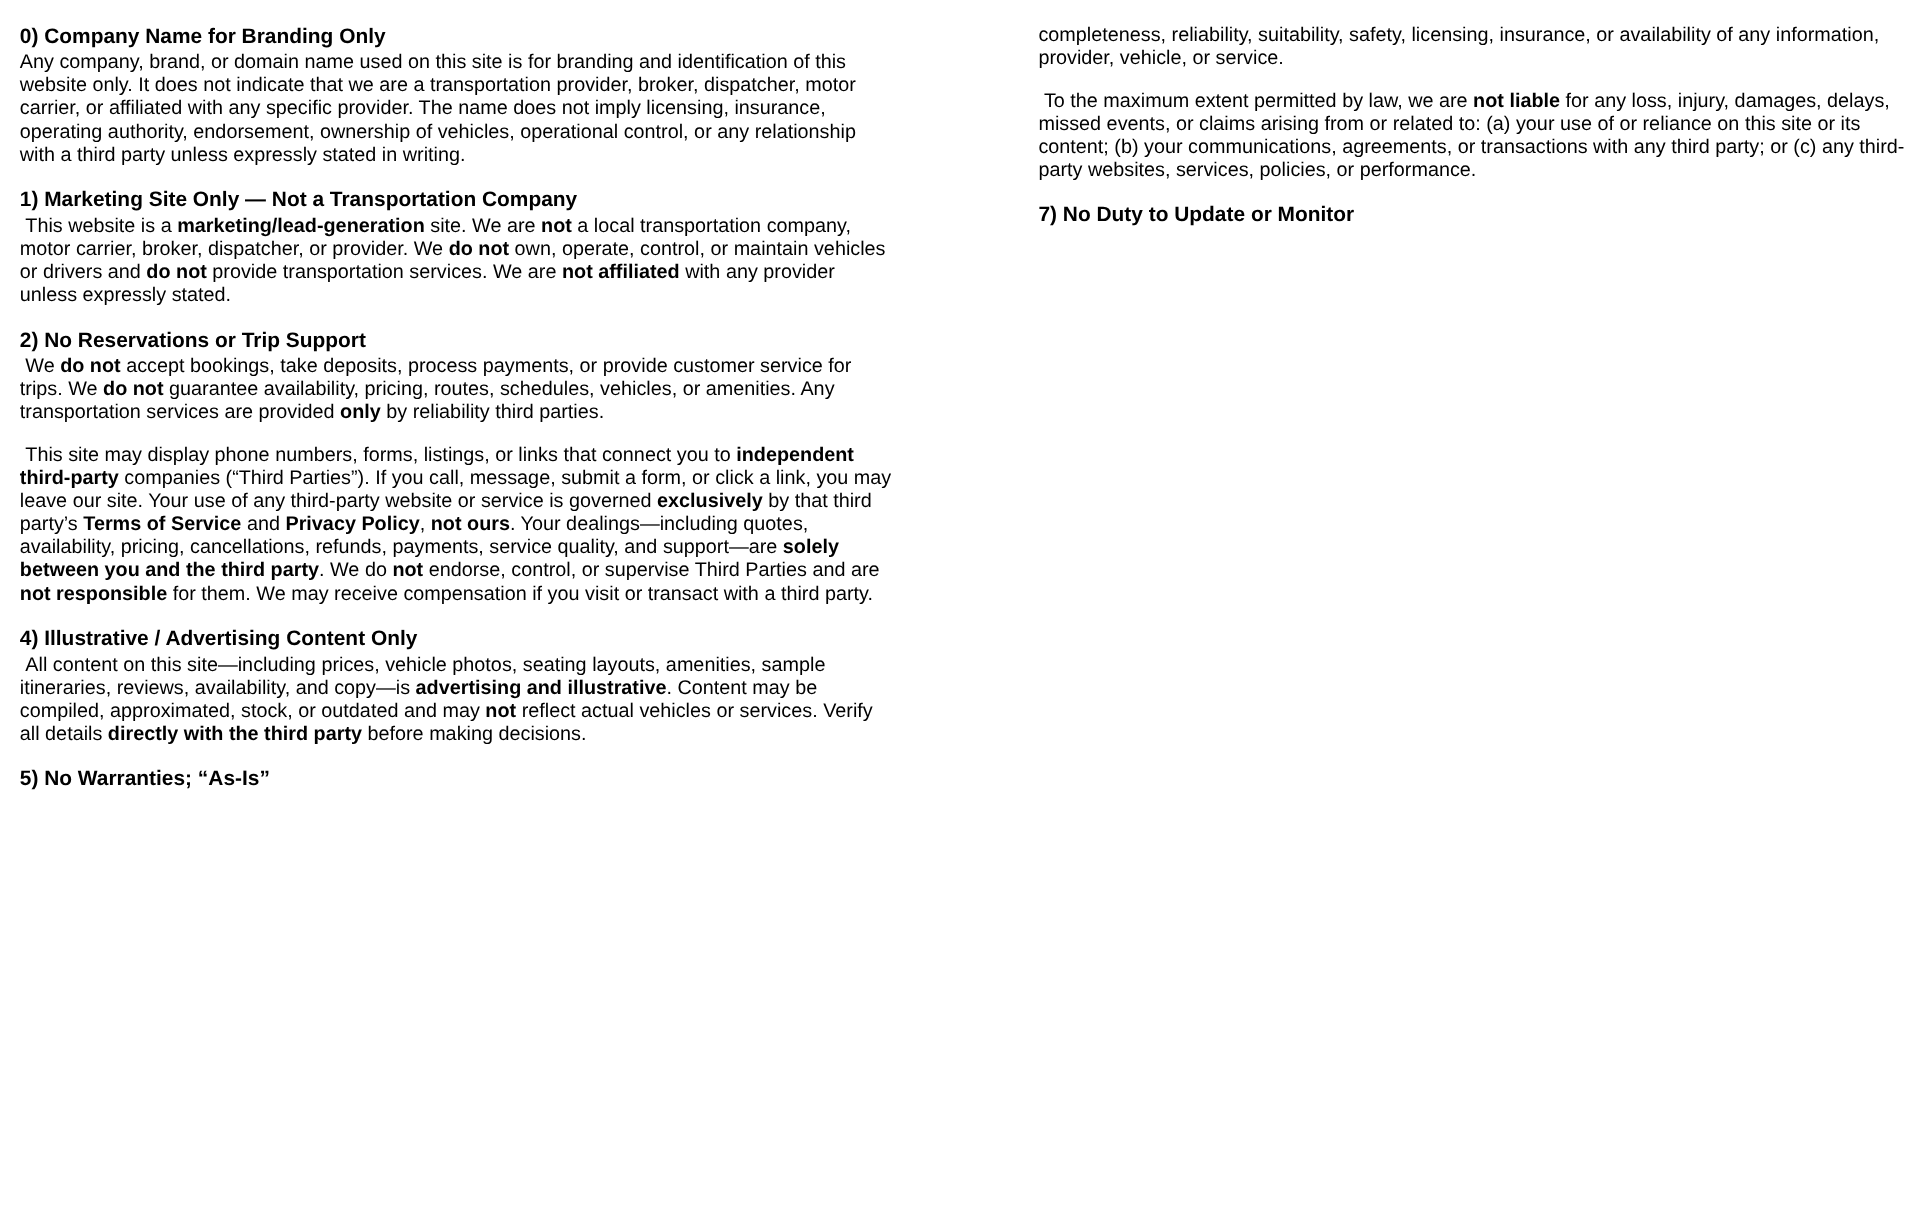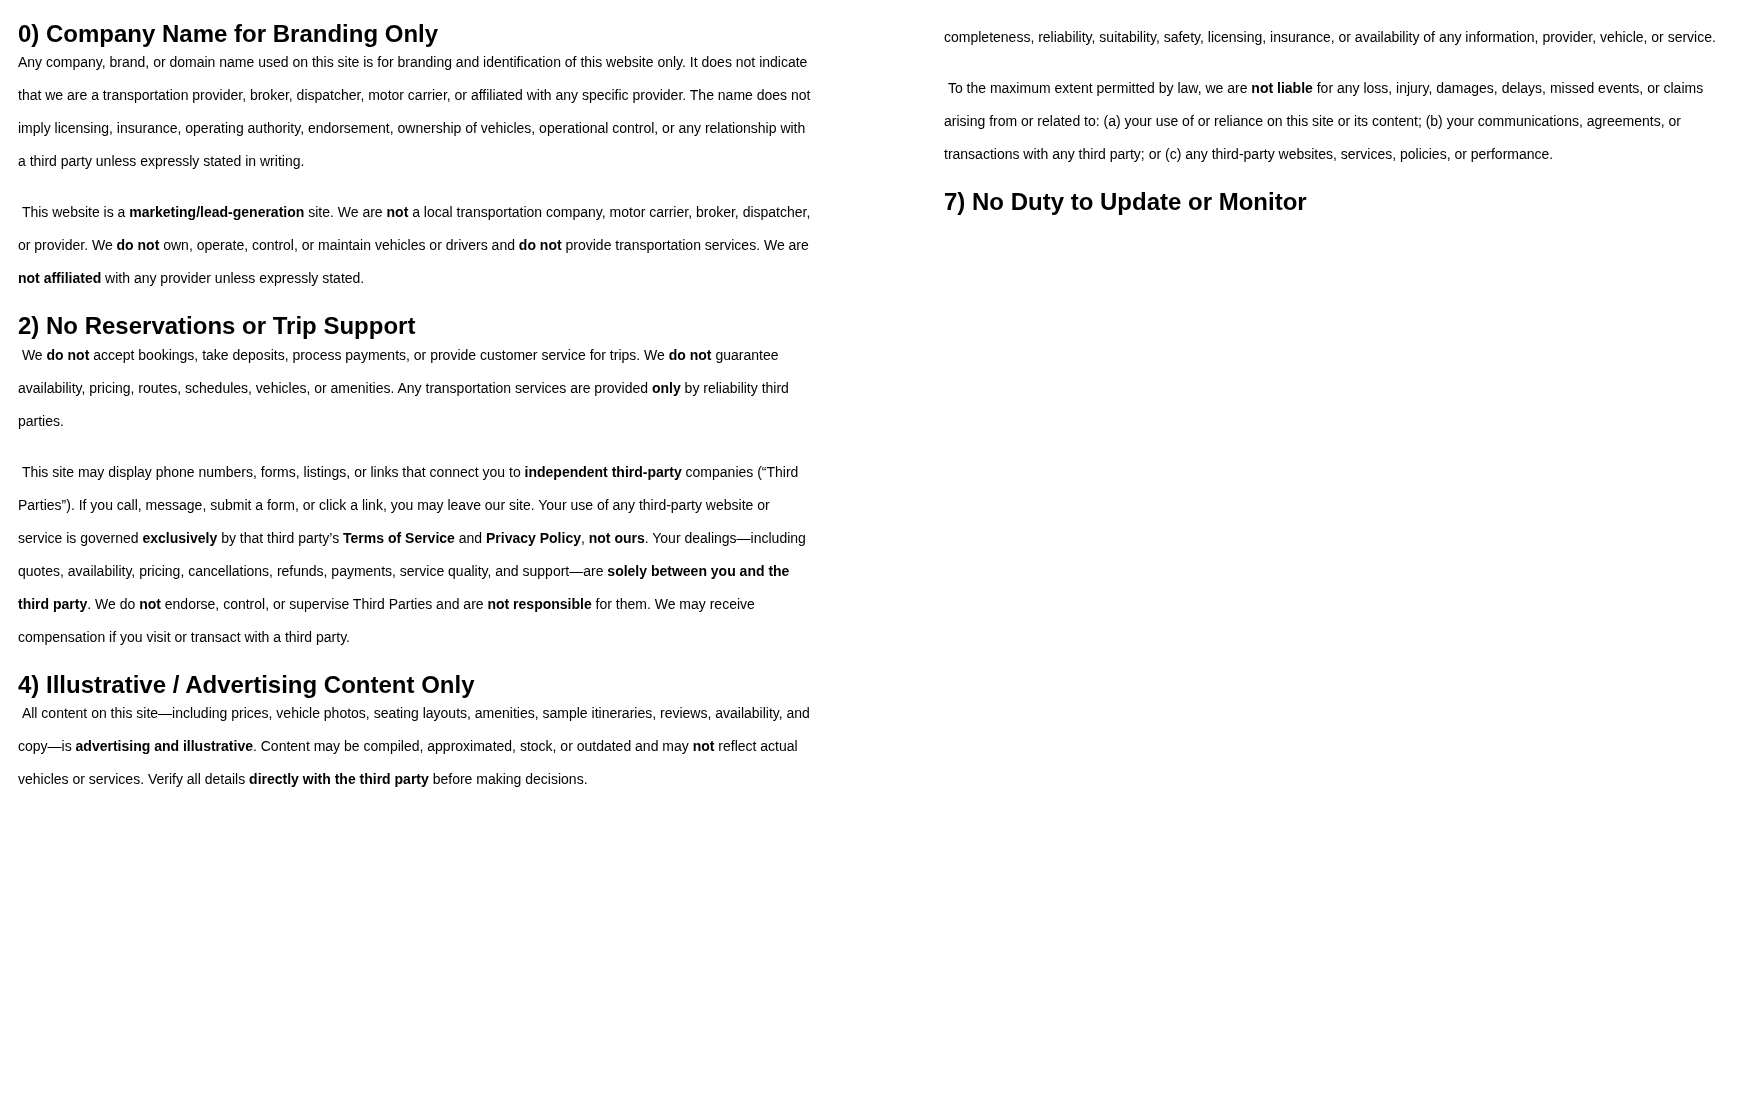--- a/index.html
+++ b/index.html
@@ -13,56 +13,58 @@
   }
   .page {
     display: flex;
     padding: 21px 22px 0 18px;
   }
   .col { flex: none; }
   .col-left  { width: 797px; margin-right: 129px; }
   .col-right { width: 788px; }
   .section { margin-bottom: 18px; }
   .heading {
-    font-size: 24px;
+    font-size: 19px;
     line-height: 25.4px;
     font-weight: 700;
     white-space: pre-wrap;
   }
   .body {
-    font-size: 14px;
-    line-height: 33px;
+    font-size: 18px;
+    line-height: 21px;
     white-space: pre-wrap;
   }
   .body b { font-weight: 700; }
 </style>
 </head>
 <body>
 
 <div class="page">
   <div class="col col-left">
       <section class="section">
         <div class="heading">0) Company Name for Branding Only</div>
         <p class="body"><span>Any company, brand, or domain name used on this site is for branding and identification of this website only. It does not indicate that we are a transportation provider, broker, dispatcher, motor carrier, or affiliated with any specific provider. The name does not imply licensing, insurance, operating authority, endorsement, ownership of vehicles, operational control, or any relationship with a third party unless expressly stated in writing.</span></p>
       </section>
       <section class="section">
+        <div class="heading">1) Marketing Site Only — Not a Transportation Company</div>
         <p class="body"><span> This website is a </span><b>marketing/lead-generation</b><span> site. We are </span><b>not</b><span> a local transportation company, motor carrier, broker, dispatcher, or provider. We </span><b>do not</b><span> own, operate, control, or maintain vehicles or drivers and </span><b>do not</b><span> provide transportation services. We are </span><b>not affiliated</b><span> with any provider unless expressly stated.</span></p>
       </section>
       <section class="section">
         <div class="heading">2) No Reservations or Trip Support</div>
         <p class="body"><span> We </span><b>do not</b><span> accept bookings, take deposits, process payments, or provide customer service for trips. We </span><b>do not</b><span> guarantee availability, pricing, routes, schedules, vehicles, or amenities. Any transportation services are provided </span><b>only</b><span> by reliability third parties.</span></p>
       </section>
       <section class="section">
         <p class="body"><span> This site may display phone numbers, forms, listings, or links that connect you to </span><b>independent third-party</b><span> companies (“Third Parties”). If you call, message, submit a form, or click a link, you may leave our site. Your use of any third-party website or service is governed </span><b>exclusively</b><span> by that third party’s </span><b>Terms of Service</b><span> and </span><b>Privacy Policy</b><span>, </span><b>not ours</b><span>. Your dealings—including quotes, availability, pricing, cancellations, refunds, payments, service quality, and support—are </span><b>solely between you and the third party</b><span>. We do </span><b>not</b><span> endorse, control, or supervise Third Parties and are </span><b>not responsible</b><span> for them. We may receive compensation if you visit or transact with a third party.</span></p>
       </section>
       <section class="section">
         <div class="heading">4) Illustrative / Advertising Content Only</div>
         <p class="body"><span> All content on this site—including prices, vehicle photos, seating layouts, amenities, sample itineraries, reviews, availability, and copy—is </span><b>advertising and illustrative</b><span>. Content may be compiled, approximated, stock, or outdated and may </span><b>not</b><span> reflect actual vehicles or services. Verify all details </span><b>directly with the third party</b><span> before making decisions.</span></p>
       </section>
       <section class="section">
+        <div class="heading">5) No Warranties; “As-Is”</div>
       </section>
     </div>
   <div class="col col-right">
       <section class="section">
         <p class="body"><span>completeness, reliability, suitability, safety, licensing, insurance, or availability of any information, provider, vehicle, or service.</span></p>
       </section>
       <section class="section">
         <p class="body"><span> To the maximum extent permitted by law, we are </span><b>not liable</b><span> for any loss, injury, damages, delays, missed events, or claims arising from or related to: (a) your use of or reliance on this site or its content; (b) your communications, agreements, or transactions with any third party; or (c) any third-party websites, services, policies, or performance.</span></p>
       </section>
       <section class="section">

